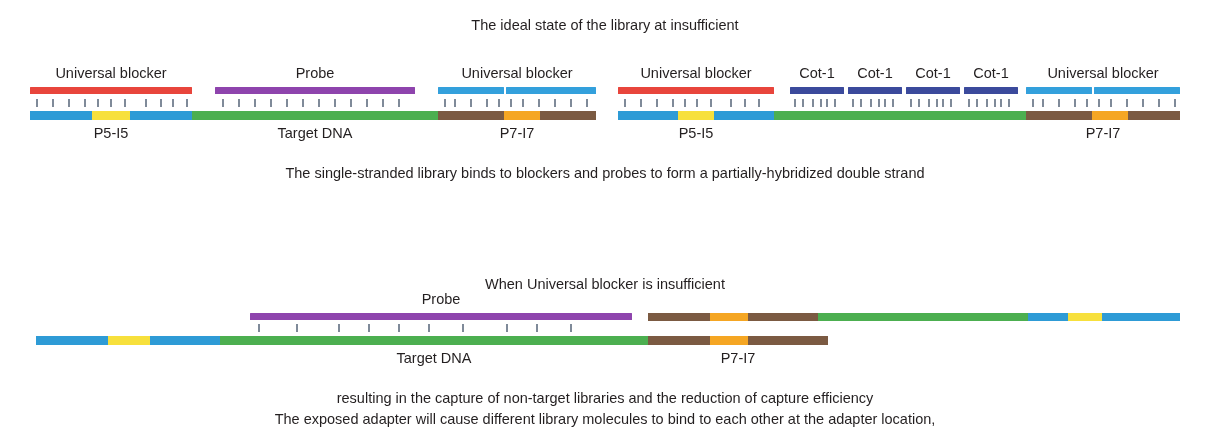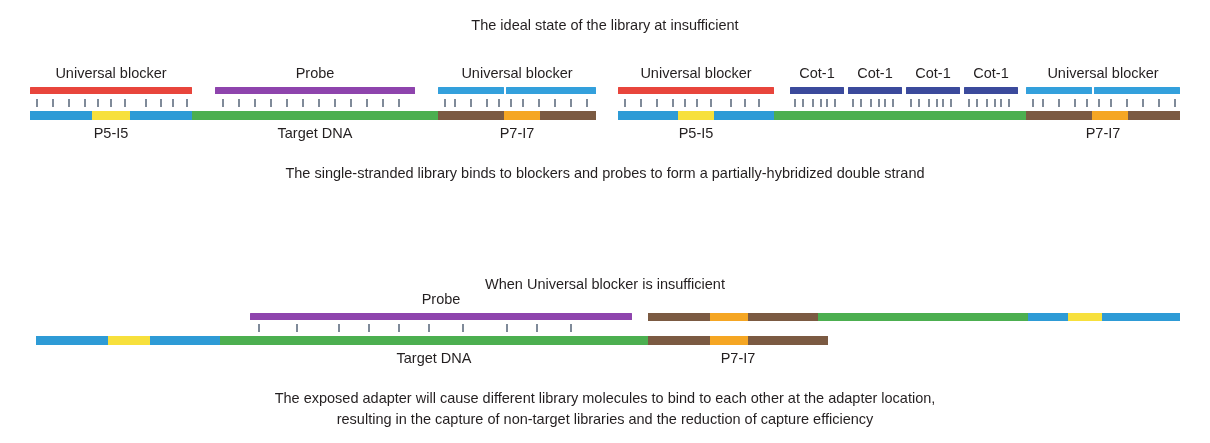--- a/index.html
+++ b/index.html
@@ -230,16 +230,16 @@
       <div class="seg" style="left: 150px; width: 70px; top: 336px; background: rgb(46, 155, 214);"></div>
       <div class="seg" style="left: 220px; width: 428px; top: 336px; background: rgb(76, 175, 80);"></div>
       <div class="seg" style="left: 648px; width: 62px; top: 336px; background: rgb(123, 90, 66);"></div>
       <div class="seg" style="left: 710px; width: 38px; top: 336px; background: rgb(245, 166, 35);"></div>
       <div class="seg" style="left: 748px; width: 80px; top: 336px; background: rgb(123, 90, 66);"></div>
       <div class="seg-label" style="left: 220px; width: 428px; top: 350px;">Target DNA</div>
       <div class="seg-label" style="left: 648px; width: 180px; top: 350px;">P7-I7</div>
     </div>
 
   <div class="caption" style="top:388px;">
+    <div>resulting in the capture of non-target libraries and the reduction of capture efficiency</div>
     <div>The exposed adapter will cause different library molecules to bind to each other at the adapter location,</div>
-    <div>resulting in the capture of non-target libraries and the reduction of capture efficiency</div>
   </div>
 </div>
 
 </body></html>

